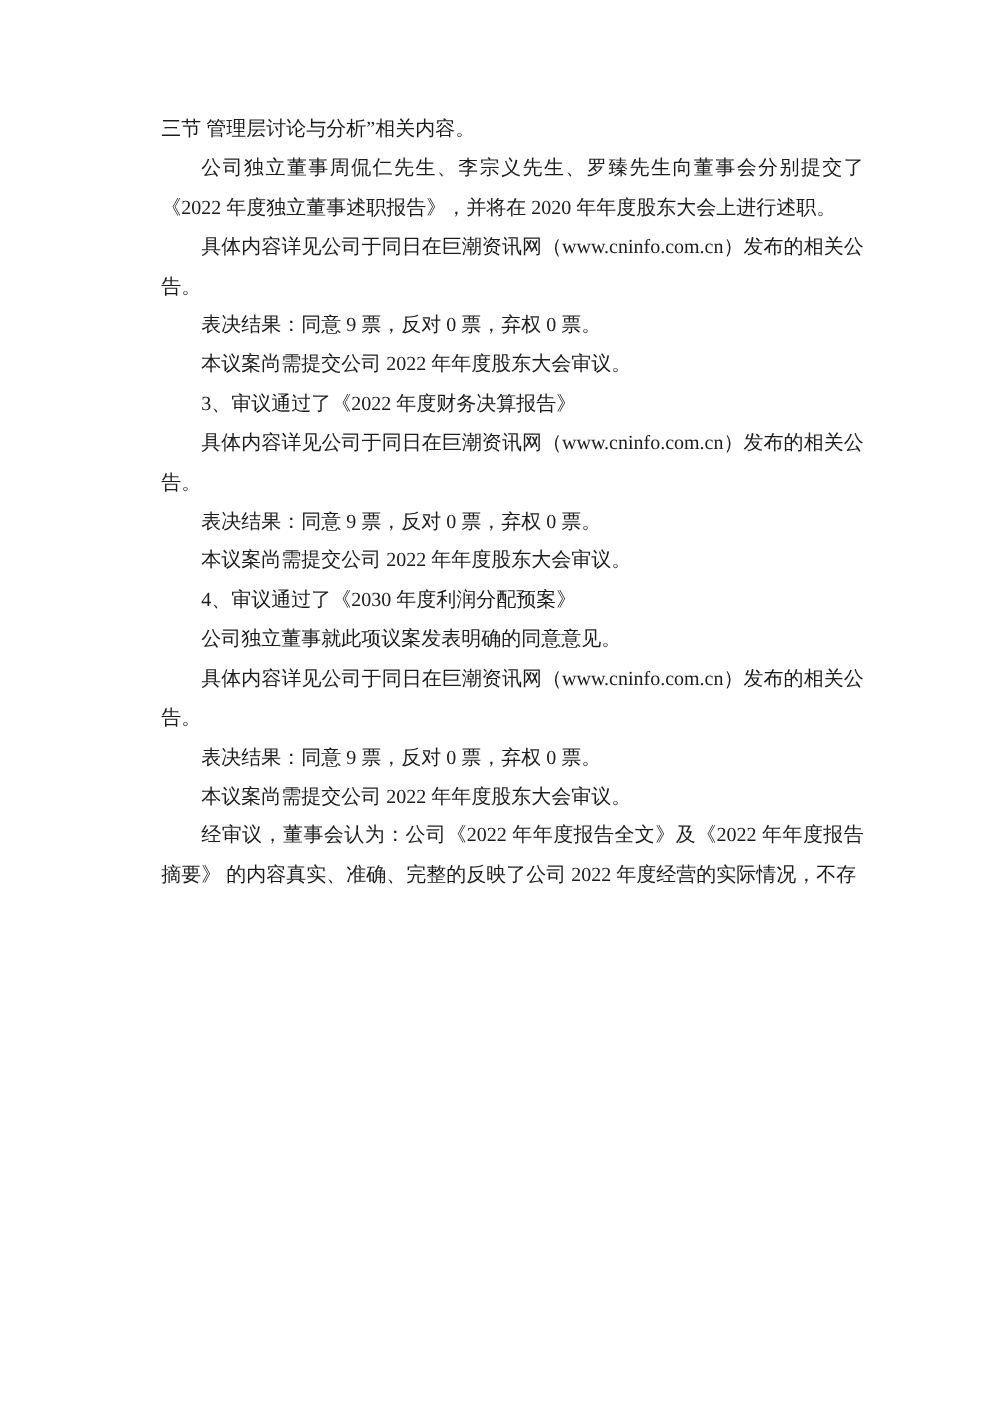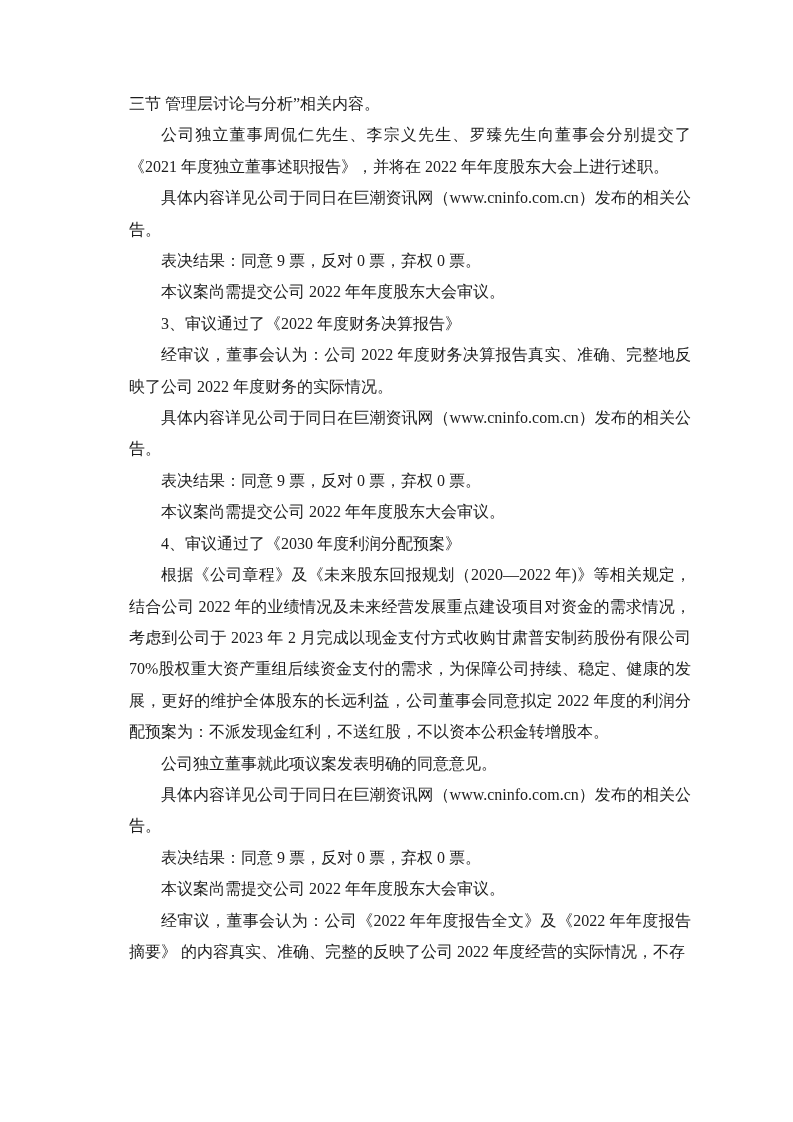--- a/index.html
+++ b/index.html
@@ -44,30 +44,28 @@
   .doc-body p.heading {
     font-weight: normal;
   }
 </style>
 </head>
 <body>
 
 <div class="page">
   <main class="doc-body">
     <p class="no-indent">三节 管理层讨论与分析”相关内容。</p>
-    <p>公司独立董事周侃仁先生、李宗义先生、罗臻先生向董事会分别提交了《2021 年度独立董事述职报告》，并将在 2022 年年度股东大会上进行述职。</p>
+    <p>公司独立董事周侃仁先生、李宗义先生、罗臻先生向董事会分别提交了《2022 年度独立董事述职报告》，并将在 2020 年年度股东大会上进行述职。</p>
     <p>具体内容详见公司于同日在巨潮资讯网（www.cninfo.com.cn）发布的相关公告。</p>
     <p>表决结果：同意 9 票，反对 0 票，弃权 0 票。</p>
     <p>本议案尚需提交公司 2022 年年度股东大会审议。</p>
     <p class="heading">3、审议通过了《2022 年度财务决算报告》</p>
-    <p>经审议，董事会认为：公司 2022 年度财务决算报告真实、准确、完整地反映了公司 2022 年度财务的实际情况。</p>
     <p>具体内容详见公司于同日在巨潮资讯网（www.cninfo.com.cn）发布的相关公告。</p>
     <p>表决结果：同意 9 票，反对 0 票，弃权 0 票。</p>
     <p>本议案尚需提交公司 2022 年年度股东大会审议。</p>
     <p class="heading">4、审议通过了《2030 年度利润分配预案》</p>
-    <p>根据《公司章程》及《未来股东回报规划（2020—2022 年)》等相关规定，结合公司 2022 年的业绩情况及未来经营发展重点建设项目对资金的需求情况，考虑到公司于 2023 年 2 月完成以现金支付方式收购甘肃普安制药股份有限公司 70%股权重大资产重组后续资金支付的需求，为保障公司持续、稳定、健康的发展，更好的维护全体股东的长远利益，公司董事会同意拟定 2022 年度的利润分配预案为：不派发现金红利，不送红股，不以资本公积金转增股本。</p>
     <p>公司独立董事就此项议案发表明确的同意意见。</p>
     <p>具体内容详见公司于同日在巨潮资讯网（www.cninfo.com.cn）发布的相关公告。</p>
     <p>表决结果：同意 9 票，反对 0 票，弃权 0 票。</p>
     <p>本议案尚需提交公司 2022 年年度股东大会审议。</p>
     <p>经审议，董事会认为：公司《2022 年年度报告全文》及《2022 年年度报告摘要》 的内容真实、准确、完整的反映了公司 2022 年度经营的实际情况，不存</p>
   </main>
 </div>
 
 </body></html>

